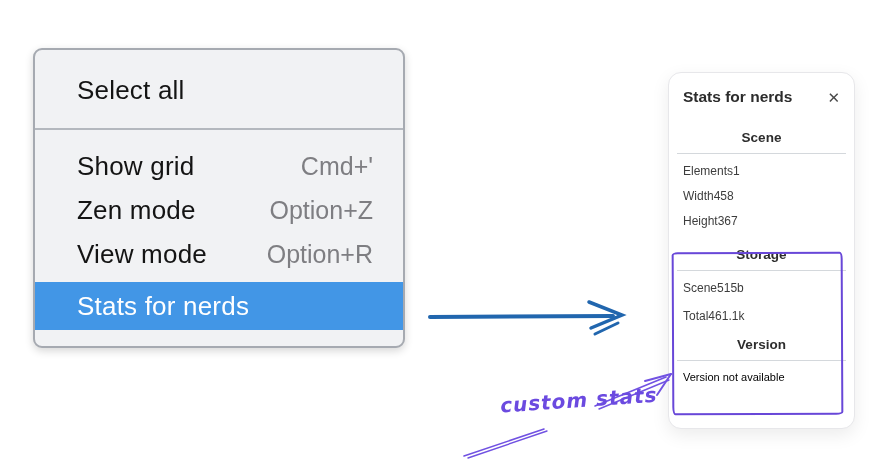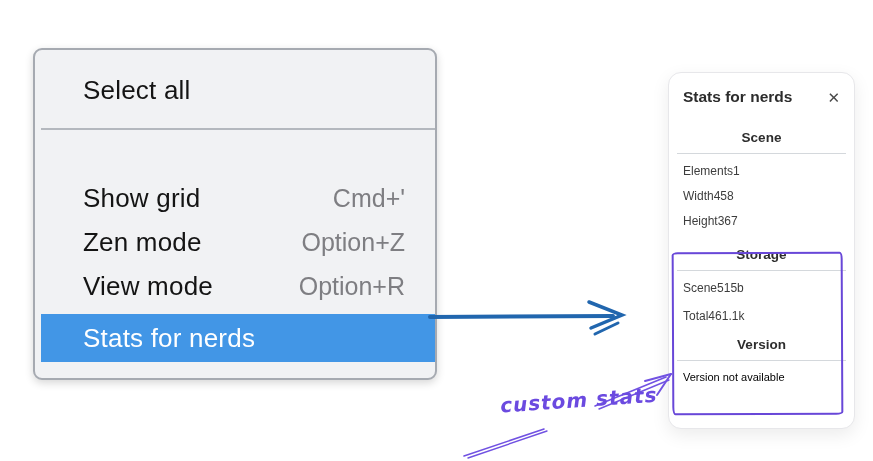--- a/index.html
+++ b/index.html
@@ -2,27 +2,27 @@
 <html><head>
 <meta charset="utf-8">
 <style>
   * { margin:0; padding:0; box-sizing:border-box; }
   html,body { width:873px; height:461px; background:#ffffff; overflow:hidden;
     font-family:"Liberation Sans", sans-serif; }
   .stage { position:relative; width:873px; height:461px; background:#ffffff; }
 
   
   .menu {
-    position:absolute; left:33px; top:48px; width:404px;
+    position:absolute; left:33px; top:48px; width:372px;
     background:#f1f2f4; border:2px solid #a6aab1; border-radius:9px;
-    box-shadow:0 3px 9px rgba(0,0,0,0.16); overflow:hidden;padding-left:6px;
+    box-shadow:0 3px 9px rgba(0,0,0,0.16); overflow:hidden;
   }
   .menu-section-top { padding:18px 0 16px; }
   .menu-divider { height:2px; background:#b4b8be; }
-  .menu-section-bottom { padding:14px 0 16px;margin-top:32px; }
+  .menu-section-bottom { padding:14px 0 16px; }
   .menu-row {
     height:44px; display:flex; align-items:center; justify-content:space-between;
     padding:0 30px 0 42px; cursor:default;
   }
   .menu-label { font-size:26px; color:#141414; letter-spacing:0.2px; }
   .menu-shortcut { font-size:25px; color:#7e7e82; }
   .menu-row.selected {
     background:#4296e6; height:48px; margin-top:6px;
   }
   .menu-row.selected .menu-label { color:#ffffff; }

